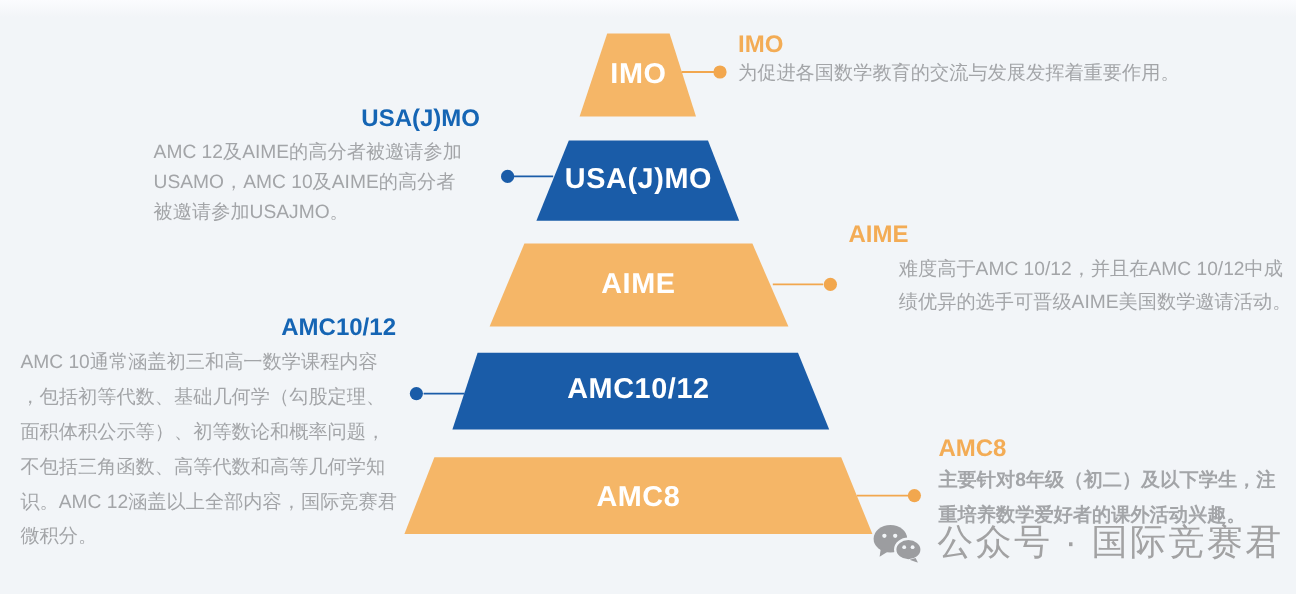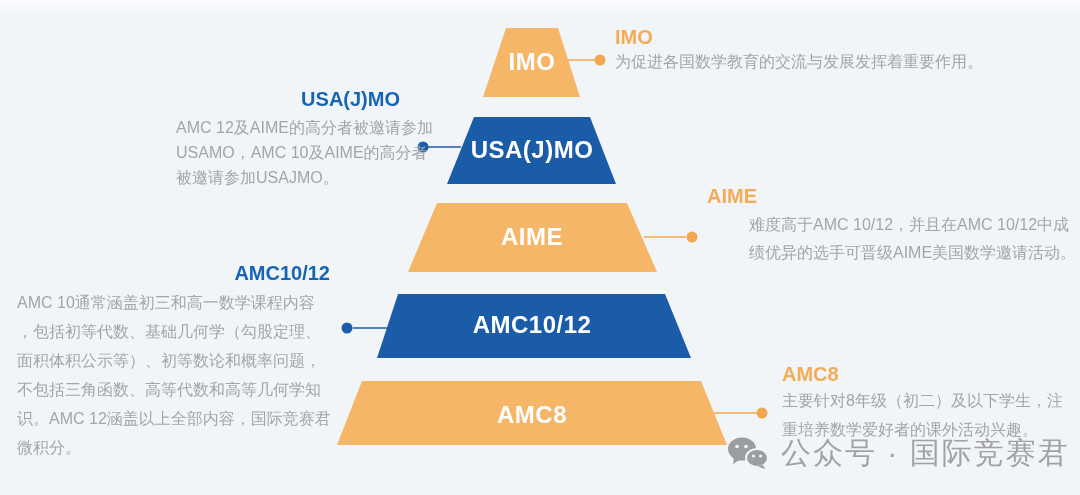--- a/index.html
+++ b/index.html
@@ -33,27 +33,27 @@
   .anno-body{
     position:absolute;
     font-size:16px;
     color:#a3a5a8;
     white-space:pre-line;
   }
   .ta-right{text-align:right;}
   #imo-body{left:615px;top:51px;line-height:22px;}
   #imo-title{left:615px;top:26px;}
   #usajmo-title{right:680px;top:88px;}
-  #usajmo-body{left:128px;top:115px;line-height:25px;margin-left:48px;}
+  #usajmo-body{left:128px;top:115px;line-height:25px;}
   #aime-title{left:707px;top:185px;}
   #aime-body{left:707px;top:211px;line-height:28px;margin-left:42px;}
   #amc1012-title{right:750px;top:262px;}
   #amc1012-body{left:17px;top:288px;line-height:29px;}
   #amc8-title{left:782px;top:363px;}
-  #amc8-body{left:782px;top:386px;line-height:29px;}
+  #amc8-body{left:782px;top:386px;line-height:29px;font-weight:bold;}
   #watermark{
     position:absolute;left:727px;top:436px;
     display:flex;align-items:center;
     color:#a2a2a3;
   }
   #watermark-text{
     font-size:30px;
     letter-spacing:2px;
     margin-left:12px;
     line-height:34px;

